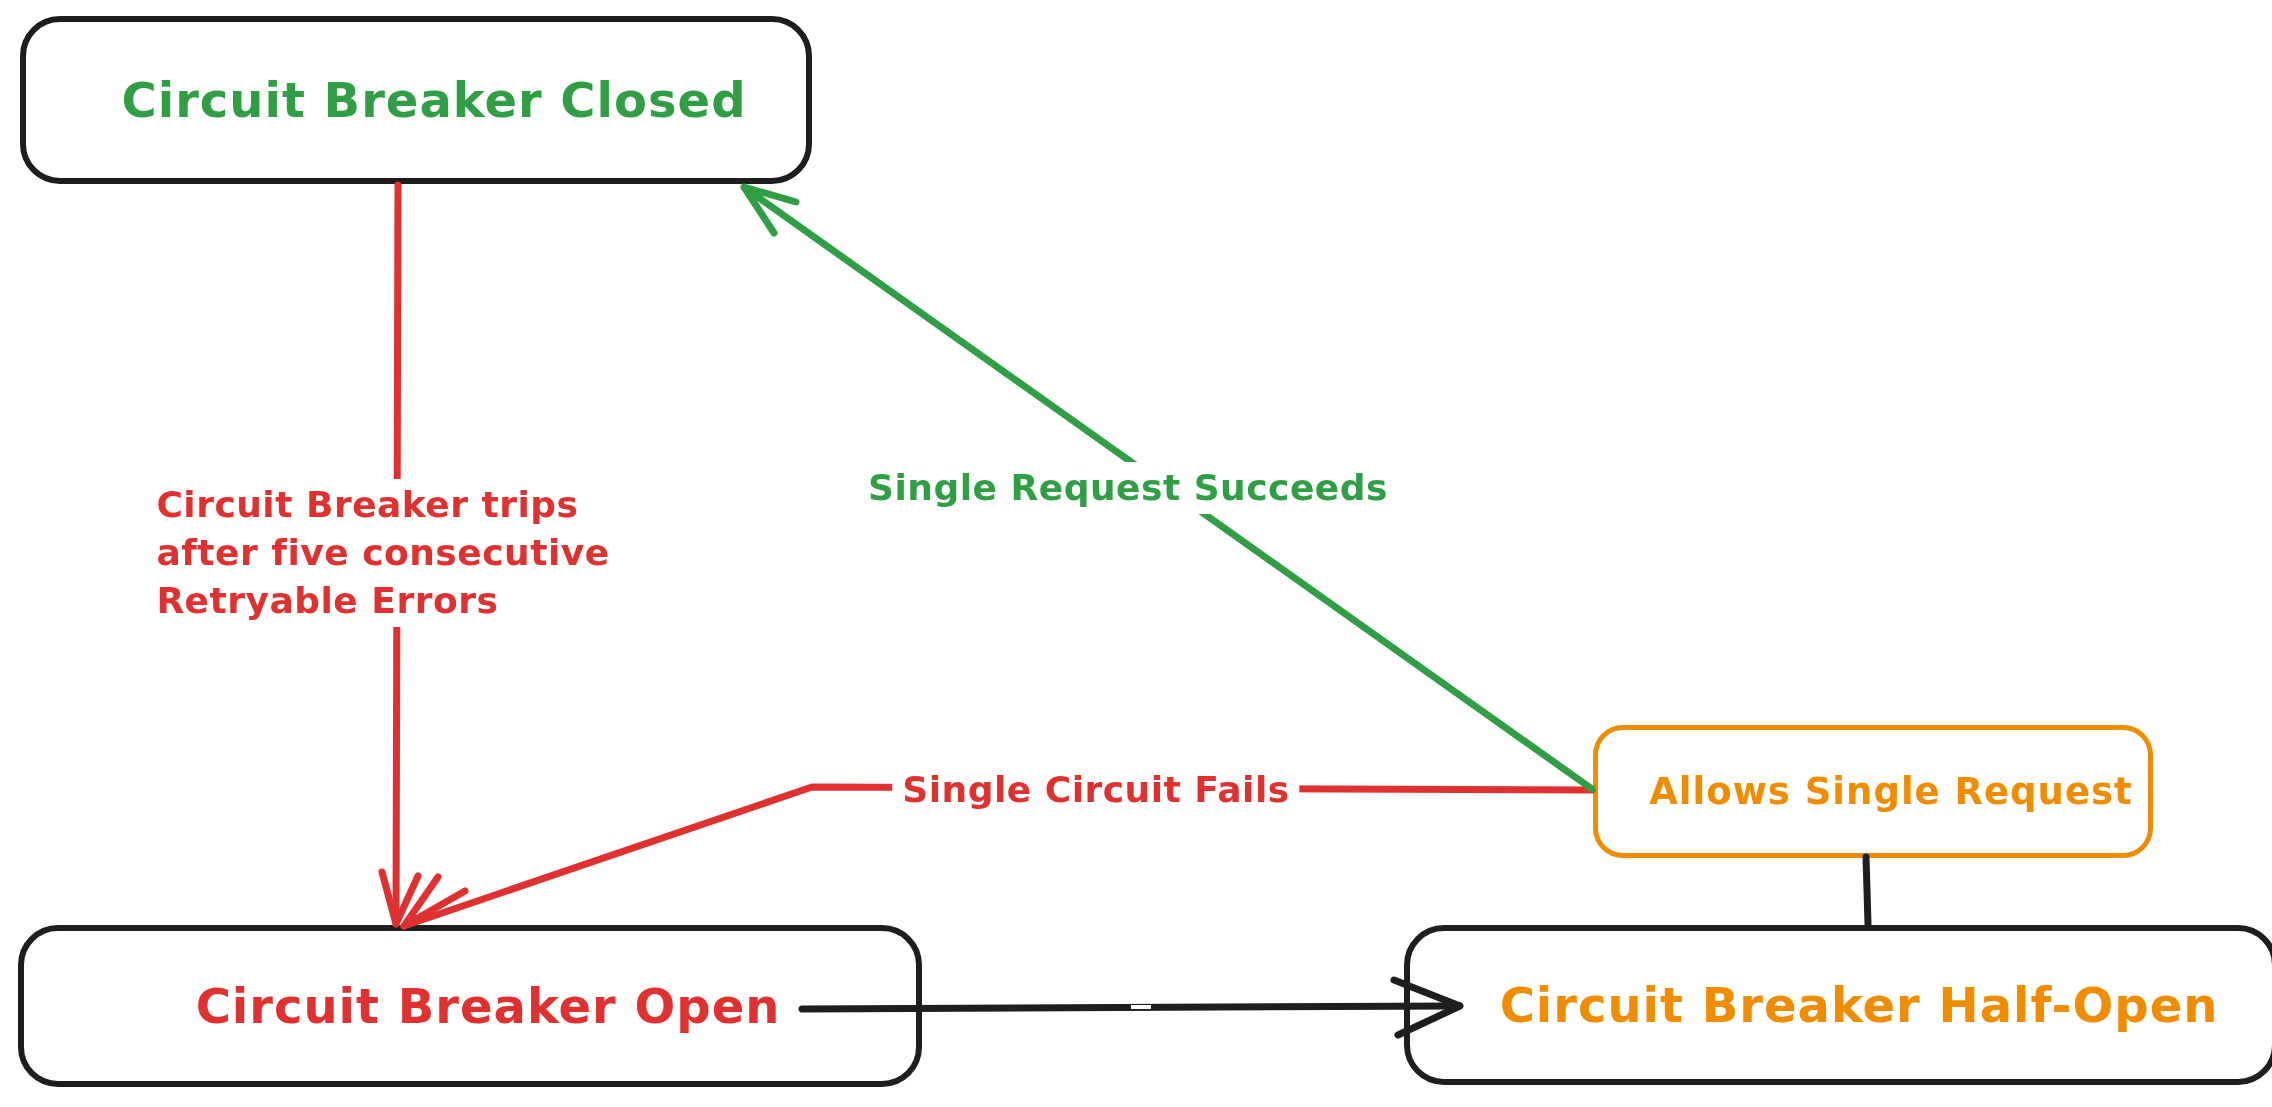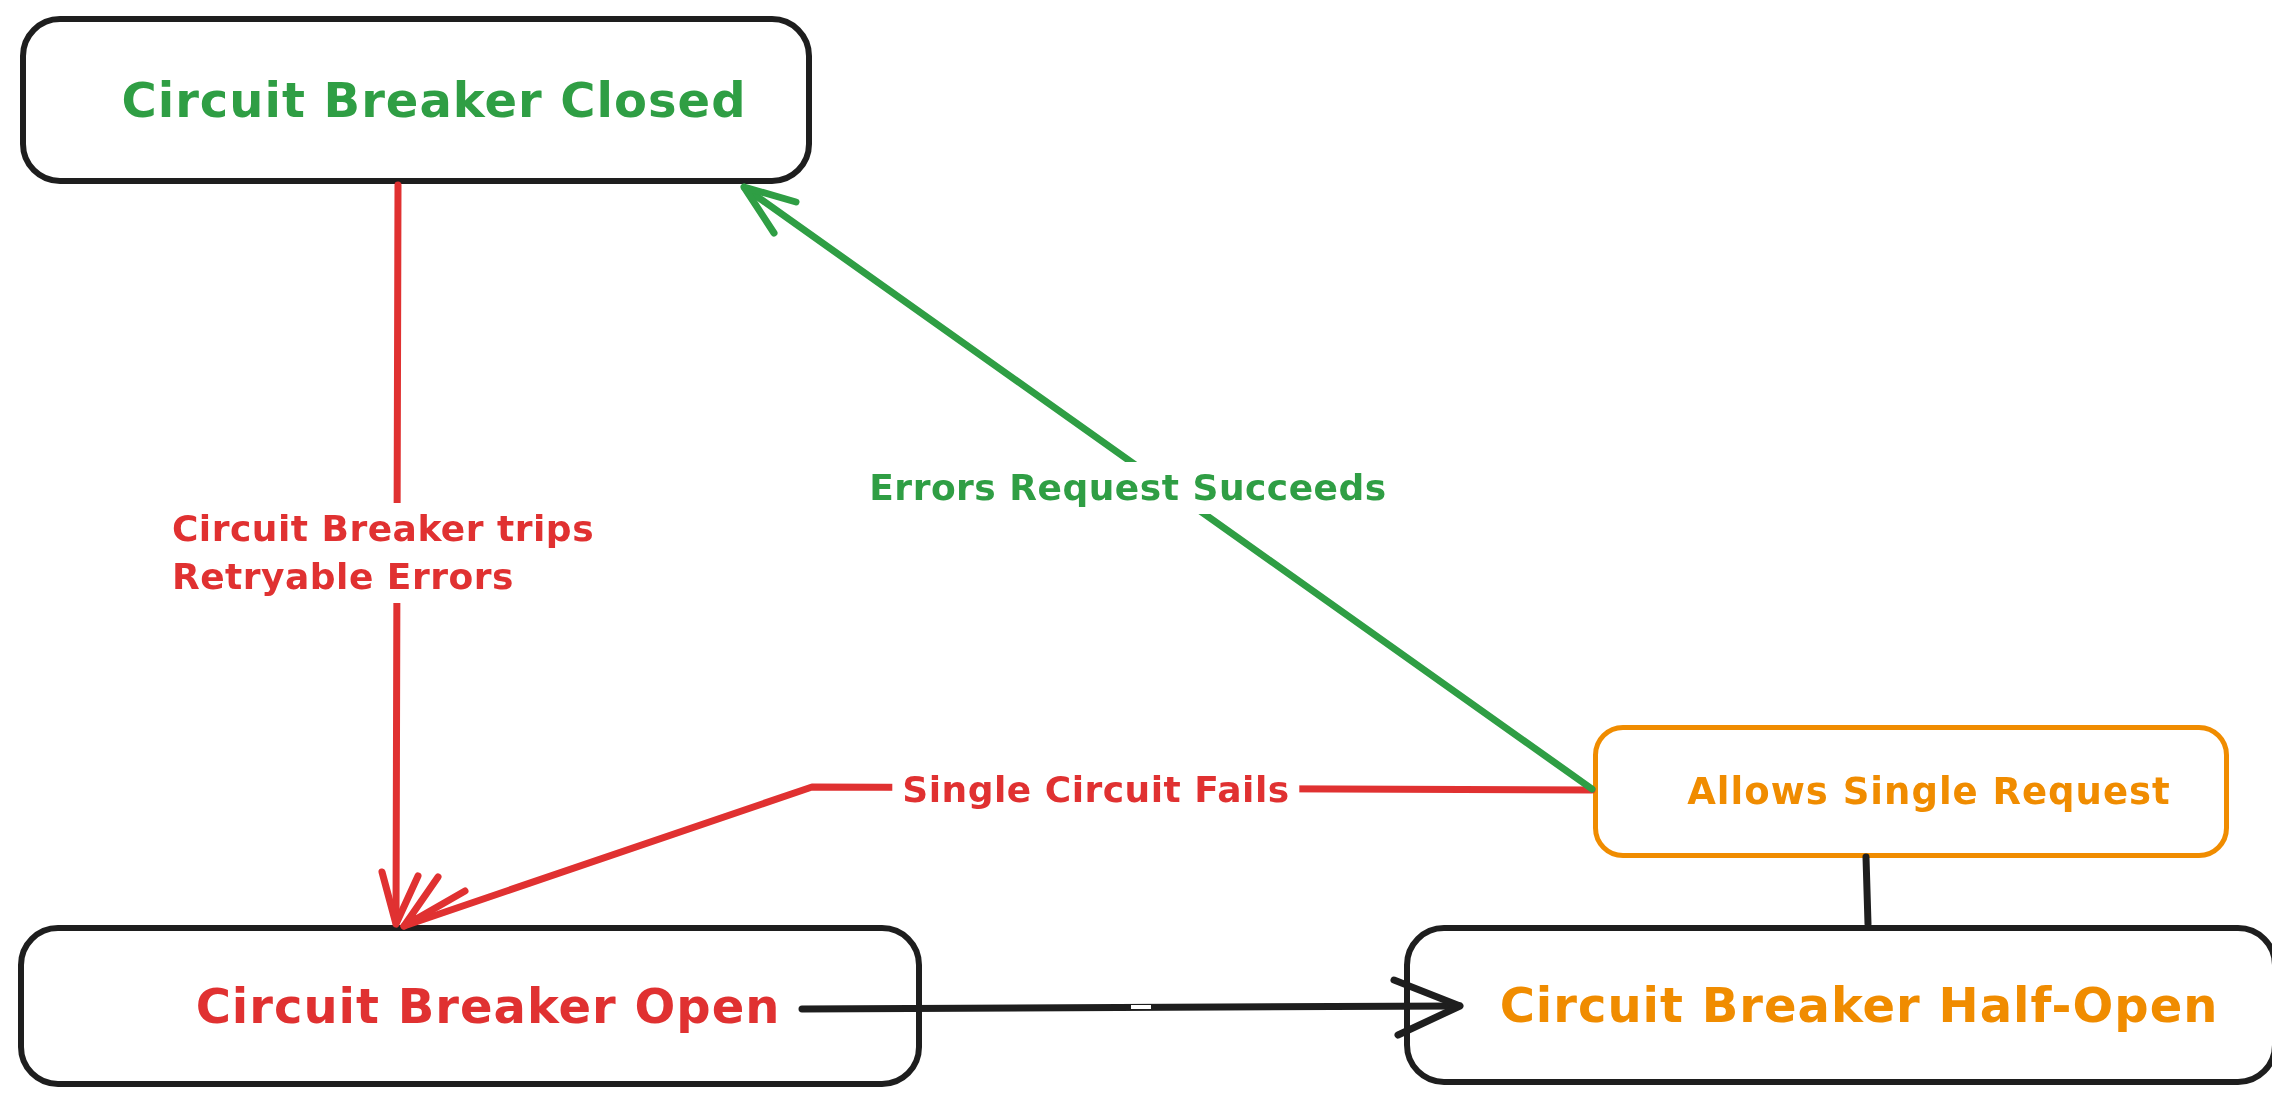--- a/index.html
+++ b/index.html
@@ -37,21 +37,21 @@
   .node-label {
     font-weight: 700;
     letter-spacing: 1px;
     white-space: nowrap;
   }
   .fs-big   { font-size: 48px; }
   .fs-mid   { font-size: 37px; }
   .node-closed    { left: 20px;   top: 16px;  width: 792px; height: 168px; }
   .node-open      { left: 18px;   top: 925px; width: 904px; height: 162px; }
   .node-halfopen  { left: 1404px; top: 925px; width: 874px; height: 160px; }
-  .node-allows    { left: 1593px; top: 725px; width: 636px; height: 133px; }
+  .node-allows    { left: 1593px; top: 725px; width: 560px; height: 133px; }
   
   .edges {
     position: absolute;
     left: 0; top: 0;
     width: 2272px;
     height: 1107px;
     pointer-events: none;
   }
   .edges path {
     fill: none;
@@ -125,23 +125,24 @@
       <path class="stroke-ink" d="M 1460 1006 L 1394 980 M 1460 1006 L 1398 1035"></path>
     </g>
 
     <g>
       <path class="stroke-ink" d="M 1866 857 L 1868 924"></path>
     </g>
   </svg>
 
   <div class="edge-label c-red label-trips">
     <div>Circuit Breaker trips</div>
+    <div>after five consecutive</div>
     <div>Retryable Errors</div>
   </div>
 
-  <div class="edge-label c-green label-succeeds">Errors Request Succeeds</div>
+  <div class="edge-label c-green label-succeeds">Single Request Succeeds</div>
 
   <div class="edge-label c-red label-fails">Single Circuit Fails</div>
 
   <div class="edge-label c-ink label-delay">
   </div>
 
 </div>
 
 </body></html>

